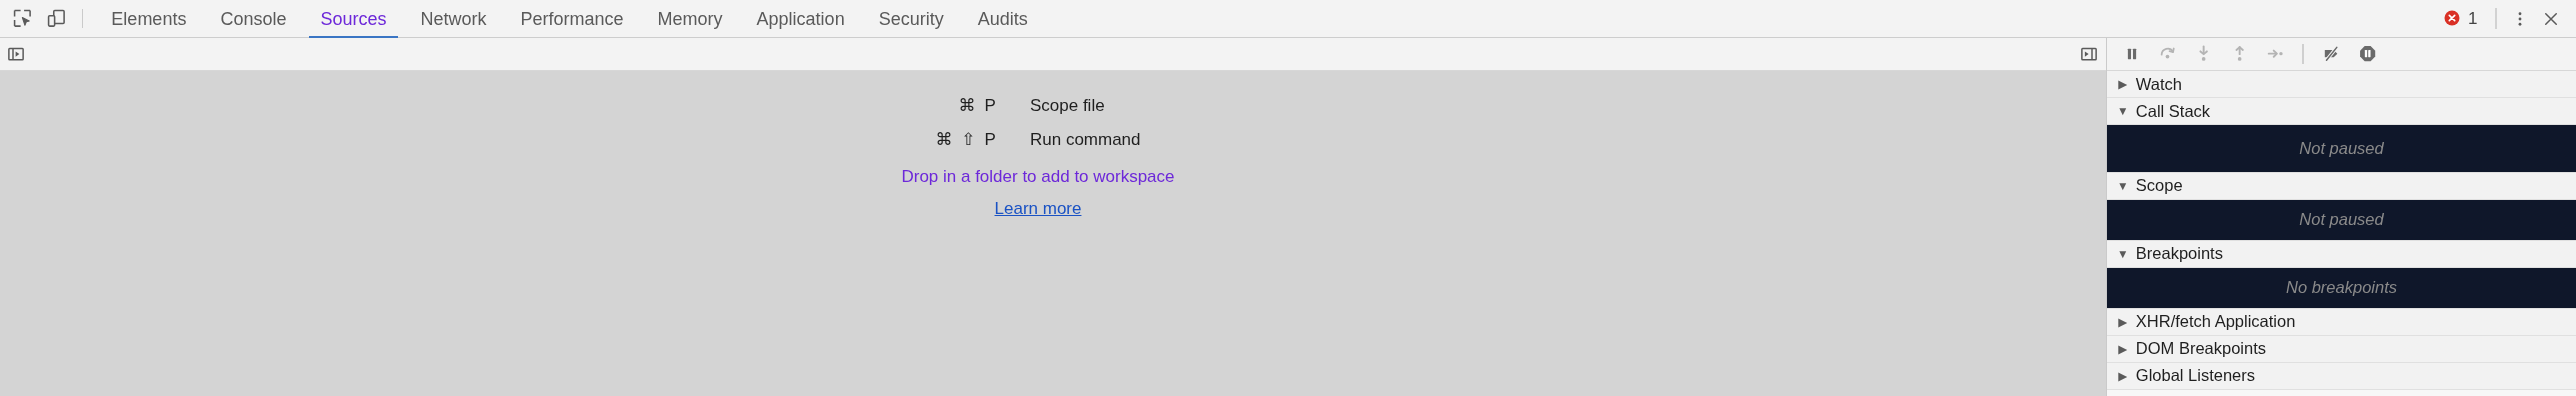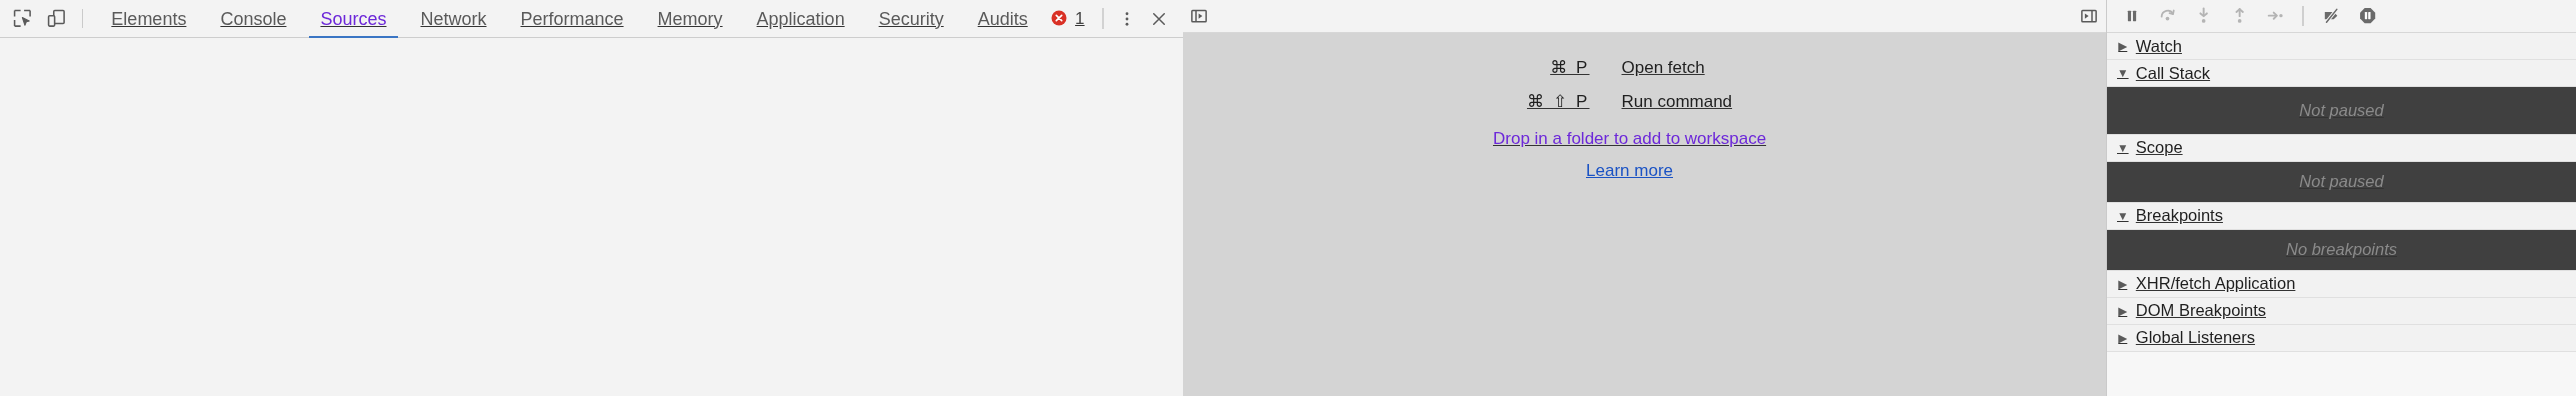--- a/index.html
+++ b/index.html
@@ -12,24 +12,23 @@
     height: 397px;
     font-family: "Liberation Sans", sans-serif;
     color: #333;
     overflow: hidden;
     -webkit-font-smoothing: antialiased;
   }
   #devtools {
     width: 2576px;
     height: 397px;
     display: flex;
-    flex-direction: row;
+    flex-direction: column;
     background: #f3f3f3;
     position: relative;
-    text-decoration: underline;
   }
 
   
   .main-tabbar {
     height: 37px;
     min-height: 37px;
     display: flex;
     align-items: stretch;
     background: #f3f3f3;
     border-bottom: 1.4px solid #cdcdcd;
@@ -261,21 +260,21 @@
     margin-right: 5.5px;
     color: #5a5a5a;
     font-size: 11.7px;
     line-height: 1;
   }
   .pane-body {
     min-height: 27.6px;
     display: flex;
     align-items: center;
     justify-content: center;
-    background: #404040;
+    background: #0f172a;
     border-bottom: 1.4px solid #e0e0e0;
     font-size: 16.5px;
     font-style: italic;
     color: #8a8a8a;
     padding: 6.2px 0;
   }
   .pane-body.tall { padding: 9.6px 0; }
 </style>
 </head>
 <body>
@@ -380,21 +379,21 @@
           </div>
         </div>
       </div>
 
       <div class="editor-blank">
         <div class="hint-wrap">
           <table class="shortcut-table">
             <tbody>
                 <tr>
               <td class="sc-keys">⌘ P</td>
-              <td class="sc-label">Open fetch</td>
+              <td class="sc-label">Scope file</td>
             </tr>
             <tr>
               <td class="sc-keys">⌘ ⇧ P</td>
               <td class="sc-label">Run command</td>
             </tr>
           </tbody>
             </table>
           <div class="drop-line">Drop in a folder to add to workspace</div>
           <a class="learn-more" href="#">Learn more</a>
         </div>

